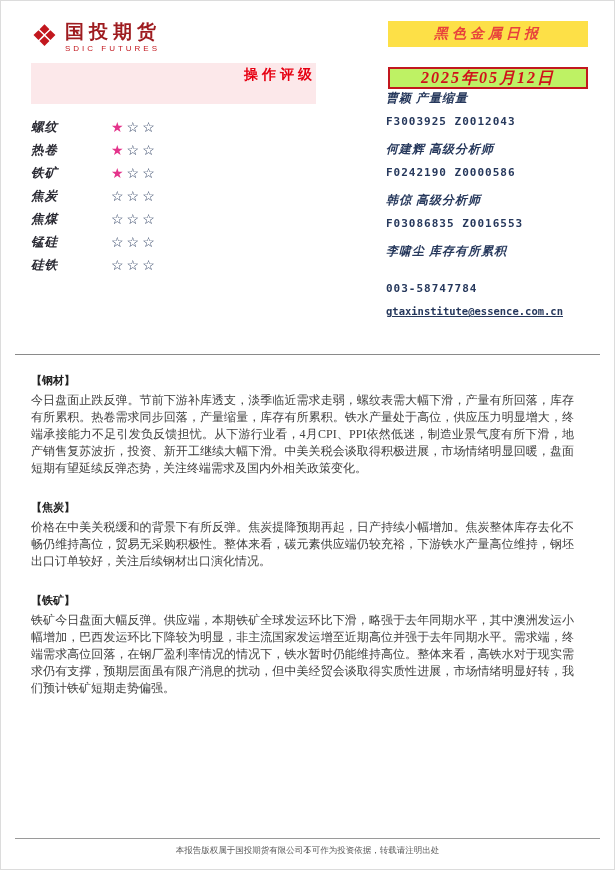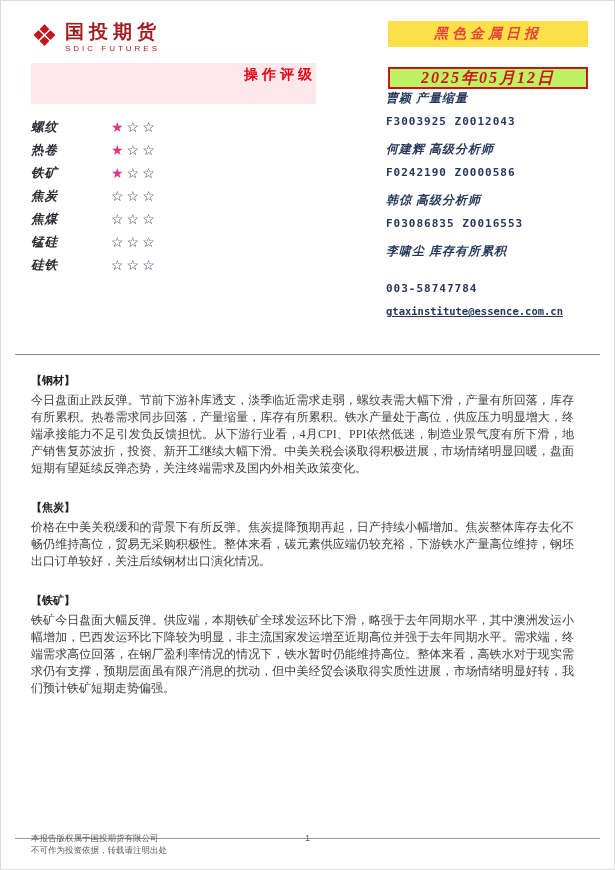--- a/index.html
+++ b/index.html
@@ -47,22 +47,22 @@
   
   .divider{position:absolute;top:353px;left:14px;right:14px;border-top:1px solid #8a8a8a;}
   
   .main{position:absolute;top:370px;left:30px;right:40px;}
   .section{margin-bottom:21px;}
   .section-heading{font-weight:bold;font-size:11px;color:#222;line-height:18px;margin-bottom:3px;}
   .section-body{font-size:12px;color:#404040;line-height:17px;text-align:justify;}
   
   .footer-line{position:absolute;left:14px;right:14px;bottom:30px;border-top:1px solid #9a9a9a;}
   .footer{
-    position:absolute;left:30px;right:30px;bottom:12px;display:flex;justify-content:space-between;
-    font-size:8.5px;color:#595959;font-family:"Liberation Sans","DejaVu Sans",sans-serif;flex-direction:column;
+    position:absolute;left:30px;right:30px;bottom:12px;display:flex;justify-content:center;
+    font-size:8.5px;color:#595959;font-family:"Liberation Sans","DejaVu Sans",sans-serif;
   }
   .footer-center{position:absolute;left:0;right:0;text-align:center;pointer-events:none;}
 </style>
 </head>
 <body>
 
 <div class="page">
 
   <div class="header">
     <div class="logo">

